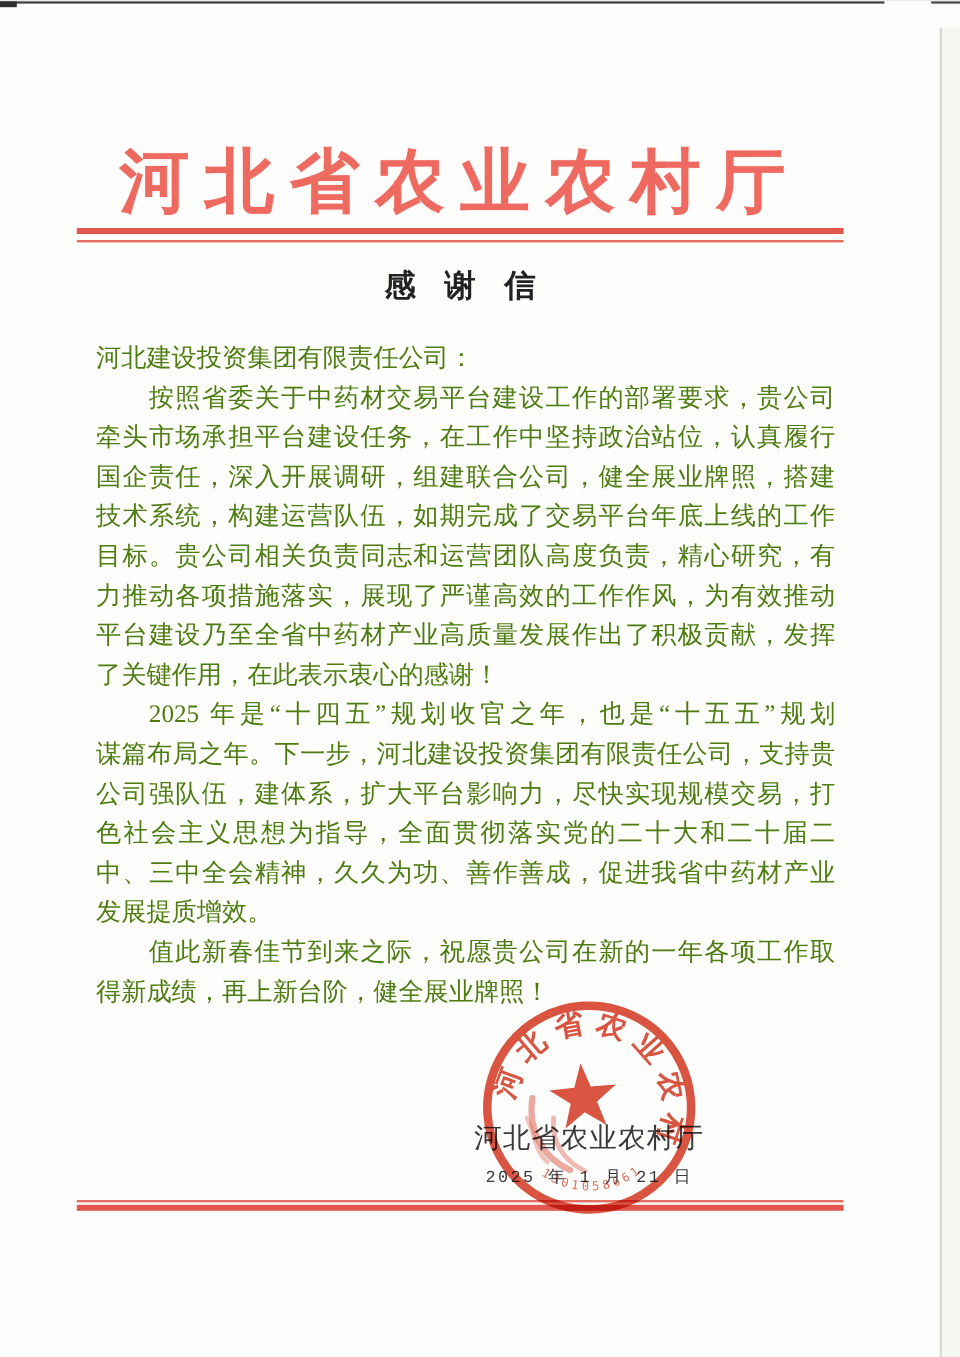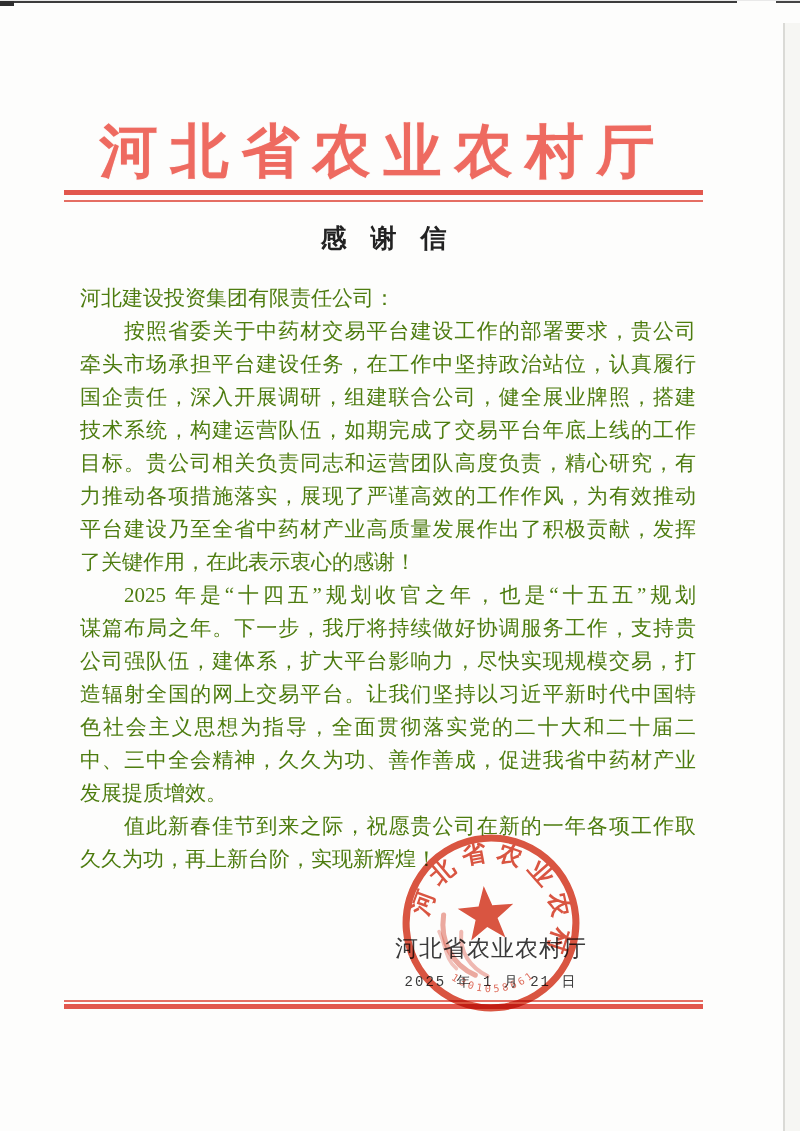--- a/index.html
+++ b/index.html
@@ -82,28 +82,27 @@
     <div class="bline">河北建设投资集团有限责任公司：</div>
     <div class="bline j ind">按照省委关于中药材交易平台建设工作的部署要求，贵公司</div>
     <div class="bline j">牵头市场承担平台建设任务，在工作中坚持政治站位，认真履行</div>
     <div class="bline j">国企责任，深入开展调研，组建联合公司，健全展业牌照，搭建</div>
     <div class="bline j">技术系统，构建运营队伍，如期完成了交易平台年底上线的工作</div>
     <div class="bline j">目标。贵公司相关负责同志和运营团队高度负责，精心研究，有</div>
     <div class="bline j">力推动各项措施落实，展现了严谨高效的工作作风，为有效推动</div>
     <div class="bline j">平台建设乃至全省中药材产业高质量发展作出了积极贡献，发挥</div>
     <div class="bline">了关键作用，在此表示衷心的感谢！</div>
     <div class="bline j ind">2025 年是“十四五”规划收官之年，也是“十五五”规划</div>
-    <div class="bline j">谋篇布局之年。下一步，我厅将持续做好协调服务工作，支持贵</div>
+    <div class="bline j">谋篇布局之年。下一步，河北建设投资集团有限责任公司，支持贵</div>
     <div class="bline j">公司强队伍，建体系，扩大平台影响力，尽快实现规模交易，打</div>
-    <div class="bline j">造辐射全国的网上交易平台。让我们坚持以习近平新时代中国特</div>
     <div class="bline j">色社会主义思想为指导，全面贯彻落实党的二十大和二十届二</div>
     <div class="bline j">中、三中全会精神，久久为功、善作善成，促进我省中药材产业</div>
     <div class="bline">发展提质增效。</div>
     <div class="bline j ind">值此新春佳节到来之际，祝愿贵公司在新的一年各项工作取</div>
-    <div class="bline">久久为功，再上新台阶，实现新辉煌！</div>
+    <div class="bline">得新成绩，再上新台阶，健全展业牌照！</div>
   </div>
 
   <div class="sig-block">
     <div class="sig-org">河北省农业农村厅</div>
     <div class="sig-date">2025 年 1 月 21 日</div>
   </div>
 
   <svg class="seal" viewBox="0 0 184 184">
     <circle cx="92" cy="92" r="84" fill="none" stroke="#d63d27" stroke-width="7"></circle>
     <polygon points="88,55 94.8,74.7 115.6,75 98.9,87.6 105,107.5 88,95.5 71,107.5 77.1,87.6 60.4,75 81.2,74.7" fill="#d63d27"></polygon>

